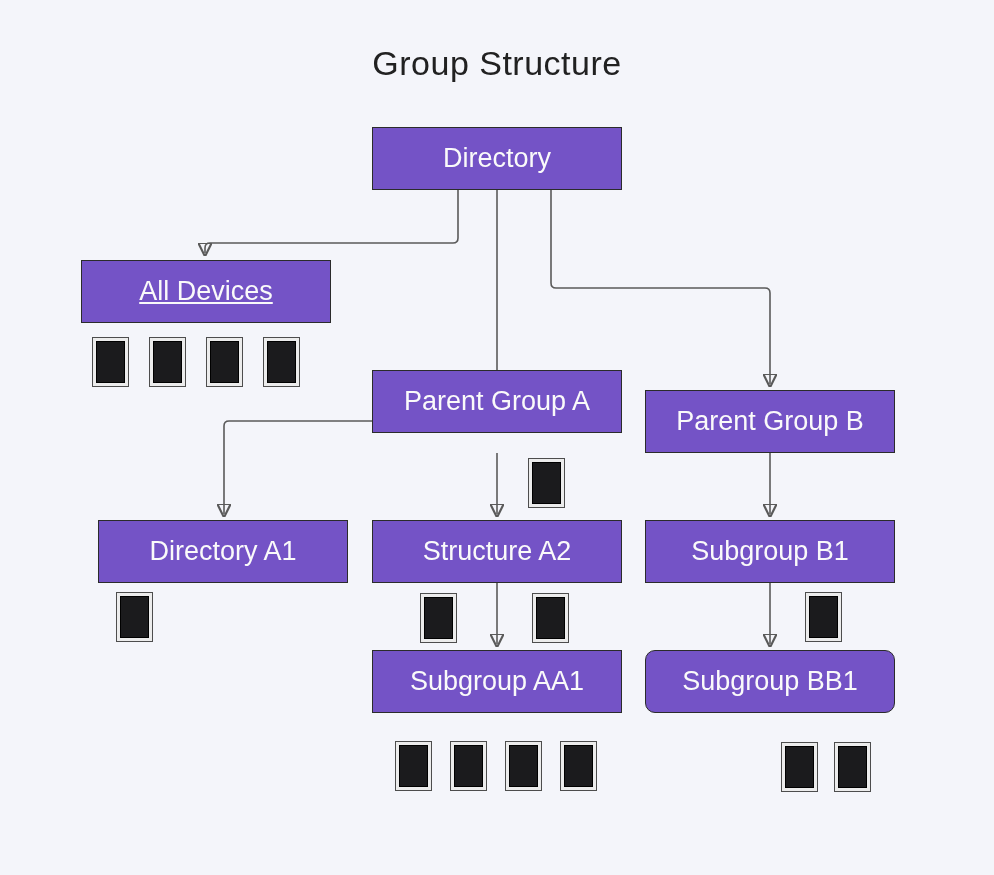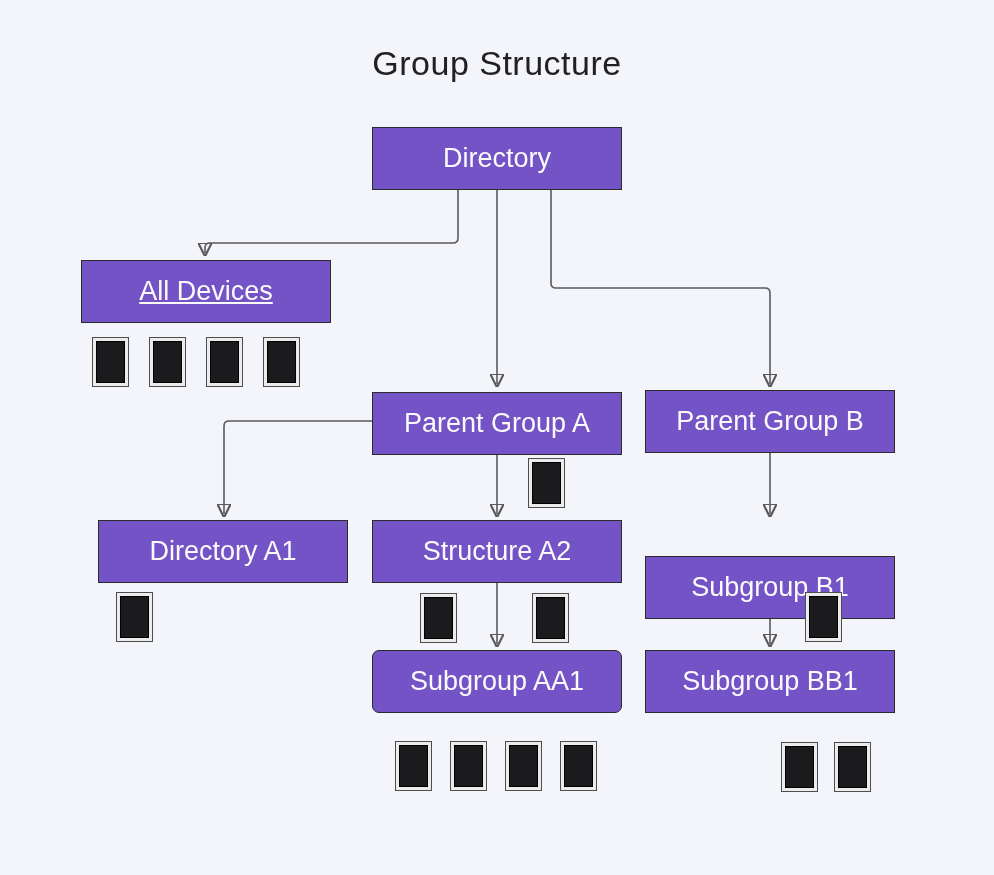--- a/index.html
+++ b/index.html
@@ -52,27 +52,27 @@
     border:1.5px solid var(--node-border);
     color:var(--node-text);
     font-size:27px;
     display:flex;
     align-items:center;
     justify-content:center;
     white-space:nowrap;
   }
   .node-directory{left:372px;top:127px;}
   .node-all-devices{left:81px;top:260px;text-decoration:underline;}
-  .node-parent-a{left:372px;top:392px;}
+  .node-parent-a{left:372px;top:370px;}
   .node-parent-b{left:645px;top:390px;}
   .node-sub-a1{left:98px;top:520px;}
   .node-sub-a2{left:372px;top:520px;}
-  .node-sub-b1{left:645px;top:520px;margin-top:36px;}
-  .node-sub-aa1{left:372px;top:650px;border-radius:7px;}
-  .node-sub-bb1{left:645px;top:650px;}
+  .node-sub-b1{left:645px;top:520px;}
+  .node-sub-aa1{left:372px;top:650px;}
+  .node-sub-bb1{left:645px;top:650px;border-radius:10px;}
 
   .devices{
     position:absolute;
     display:flex;
     align-items:flex-start;
   }
   .devices-all{left:92px;top:337px;gap:20px;}
   .devices-pa{left:528px;top:458px;}
   .devices-a1{left:116px;top:592px;}
   .devices-a2{left:420px;top:593px;gap:75px;}

